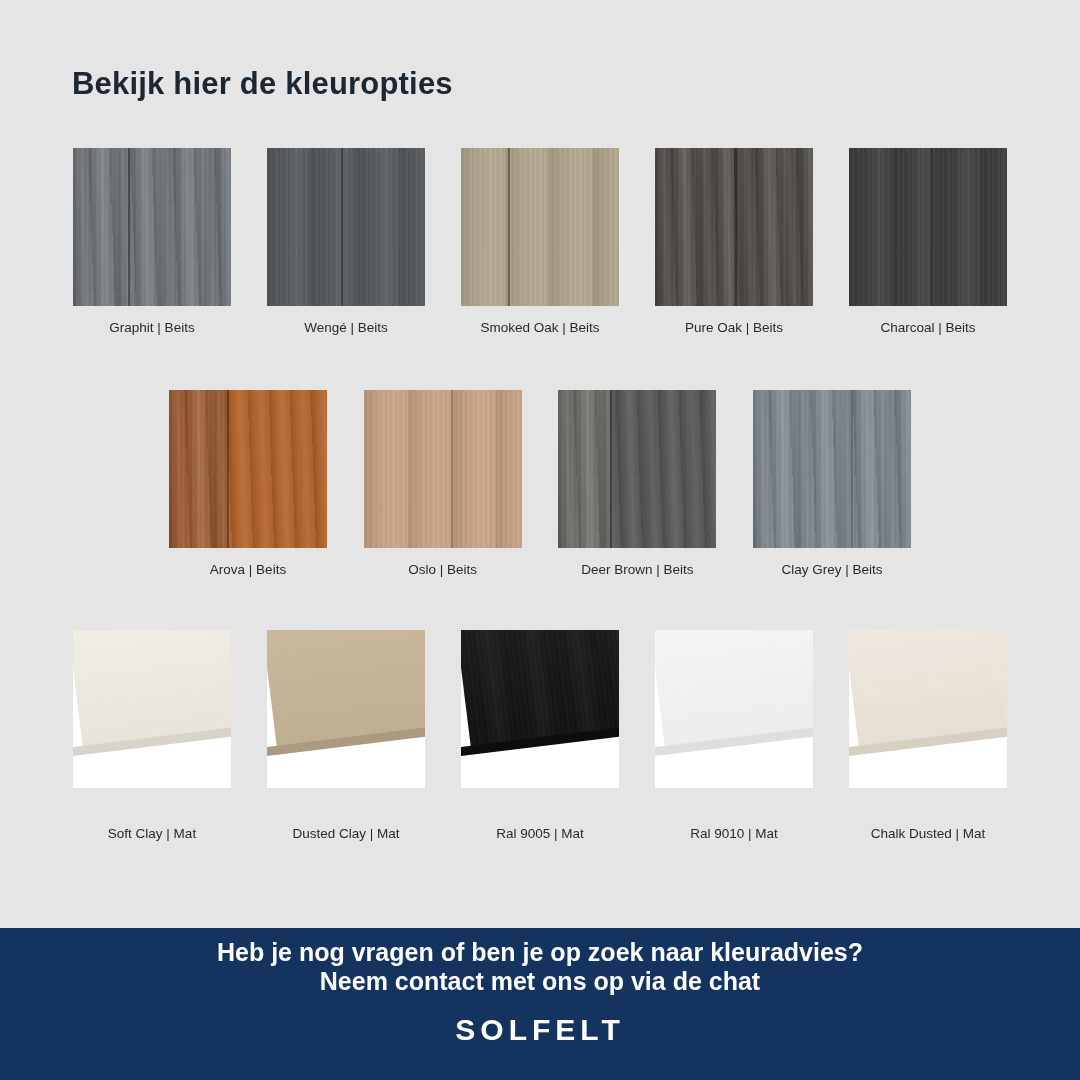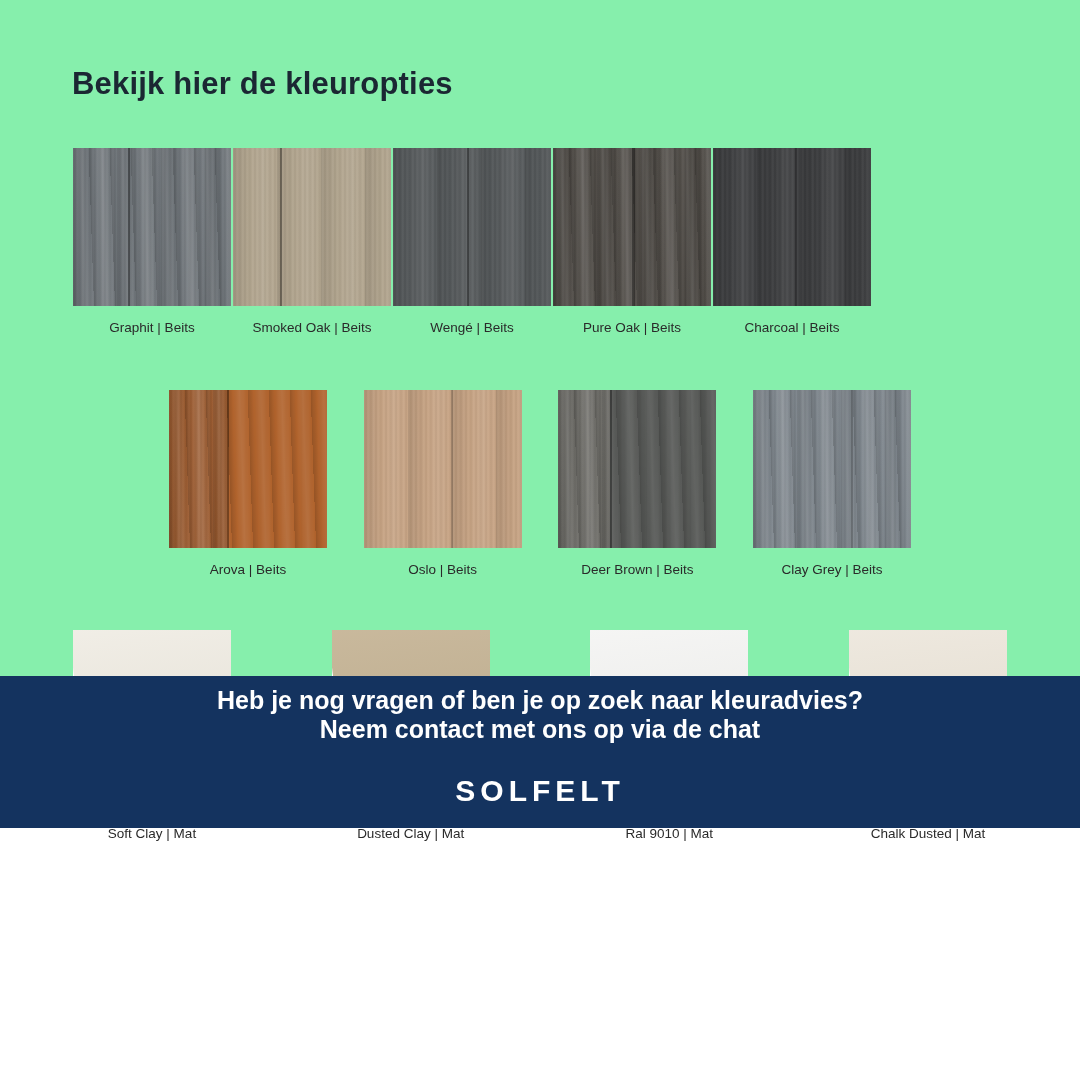--- a/index.html
+++ b/index.html
@@ -10,39 +10,39 @@
     width: 1080px;
     height: 1080px;
     background: #ffffff;
     font-family: "Liberation Sans", sans-serif;
     overflow: hidden;
     position: relative;
   }
   .page {
     position: relative;
     width: 1080px;
-    height: 828px;
-    background: #86efac;
+    height: 1080px;
+    background: #e5e5e5;
   }
   .title {
     position: absolute;
     left: 72px;
     top: 66px;
     font-size: 31px;
     font-weight: bold;
     color: #1b2733;
     letter-spacing: 0.2px;
   }
 
   
   .row {
     position: absolute;
     display: flex;
   }
-  .row-1 { left: 72px; top: 148px; width: 936px; }
+  .row-1 { left: 72px; top: 148px; width: 936px; justify-content: space-between; }
   .row-2 { left: 168px; top: 390px; width: 744px; justify-content: space-between; }
   .row-3 { left: 72px; top: 630px; width: 936px; justify-content: space-between; }
 
   .swatch-cell {
     width: 160px;
     display: flex;
     flex-direction: column;
     align-items: center;
   }
   .swatch {
@@ -136,21 +136,21 @@
   .footer-line1 {
     padding-top: 10px;
     font-size: 25px;
     font-weight: bold;
   }
   .footer-line2 {
     font-size: 25px;
     font-weight: bold;
   }
   .brand {
-    margin-top: 30px;
+    margin-top: 17px;
     font-size: 30px;
     font-weight: bold;
     letter-spacing: 5px;
   }
 </style>
 </head>
 <body>
 
 <div class="page">
 
@@ -159,32 +159,32 @@
   <div class="row row-1">
     <div class="swatch-cell">
       <div class="swatch" style="background:#6e7479">
         <div class="grain v"></div>
         <div class="grain rings"></div>
         <div class="plank-split" style="left:35%"></div>
       </div>
       <div class="swatch-label">Graphit | Beits</div>
     </div>
     <div class="swatch-cell">
+      <div class="swatch" style="background:#55595b">
+        <div class="grain v"></div>
+        <div class="plank-split" style="left:47%"></div>
+      </div>
+      <div class="swatch-label">Wengé | Beits</div>
+    </div>
+    <div class="swatch-cell">
       <div class="swatch" style="background:#b3a68f">
         <div class="grain v"></div>
         <div class="plank-split" style="left:30%"></div>
       </div>
       <div class="swatch-label">Smoked Oak | Beits</div>
-    </div>
-    <div class="swatch-cell">
-      <div class="swatch" style="background:#55595b">
-        <div class="grain v"></div>
-        <div class="plank-split" style="left:47%"></div>
-      </div>
-      <div class="swatch-label">Wengé | Beits</div>
     </div>
     <div class="swatch-cell">
       <div class="swatch" style="background:#4d4944">
         <div class="grain v"></div>
         <div class="grain rings"></div>
         <div class="plank-split" style="left:50%;width:3px"></div>
       </div>
       <div class="swatch-label">Pure Oak | Beits</div>
     </div>
     <div class="swatch-cell">
@@ -243,20 +243,31 @@
       <div class="swatch-label">Soft Clay | Mat</div>
     </div>
     <div class="swatch-cell">
       <div class="swatch" style="background:#ffffff">
         <div class="panel">
           <div class="board" style="background:linear-gradient(180deg,#cbbb9f,#bfae90)"></div>
           <div class="edge" style="background:#ab9a7f"></div>
         </div>
       </div>
       <div class="swatch-label">Dusted Clay | Mat</div>
+    </div>
+    <div class="swatch-cell">
+      <div class="swatch" style="background:#ffffff">
+        <div class="panel">
+          <div class="board" style="background:linear-gradient(180deg,#1d1e20,#121314)">
+            <div class="grain v" style="opacity:.5"></div>
+          </div>
+          <div class="edge" style="background:#0c0d0e"></div>
+        </div>
+      </div>
+      <div class="swatch-label">Ral 9005 | Mat</div>
     </div>
     <div class="swatch-cell">
       <div class="swatch" style="background:#ffffff">
         <div class="panel">
           <div class="board" style="background:linear-gradient(180deg,#f7f7f6,#ececea)"></div>
           <div class="edge" style="background:#dedede"></div>
         </div>
       </div>
       <div class="swatch-label">Ral 9010 | Mat</div>
     </div>

